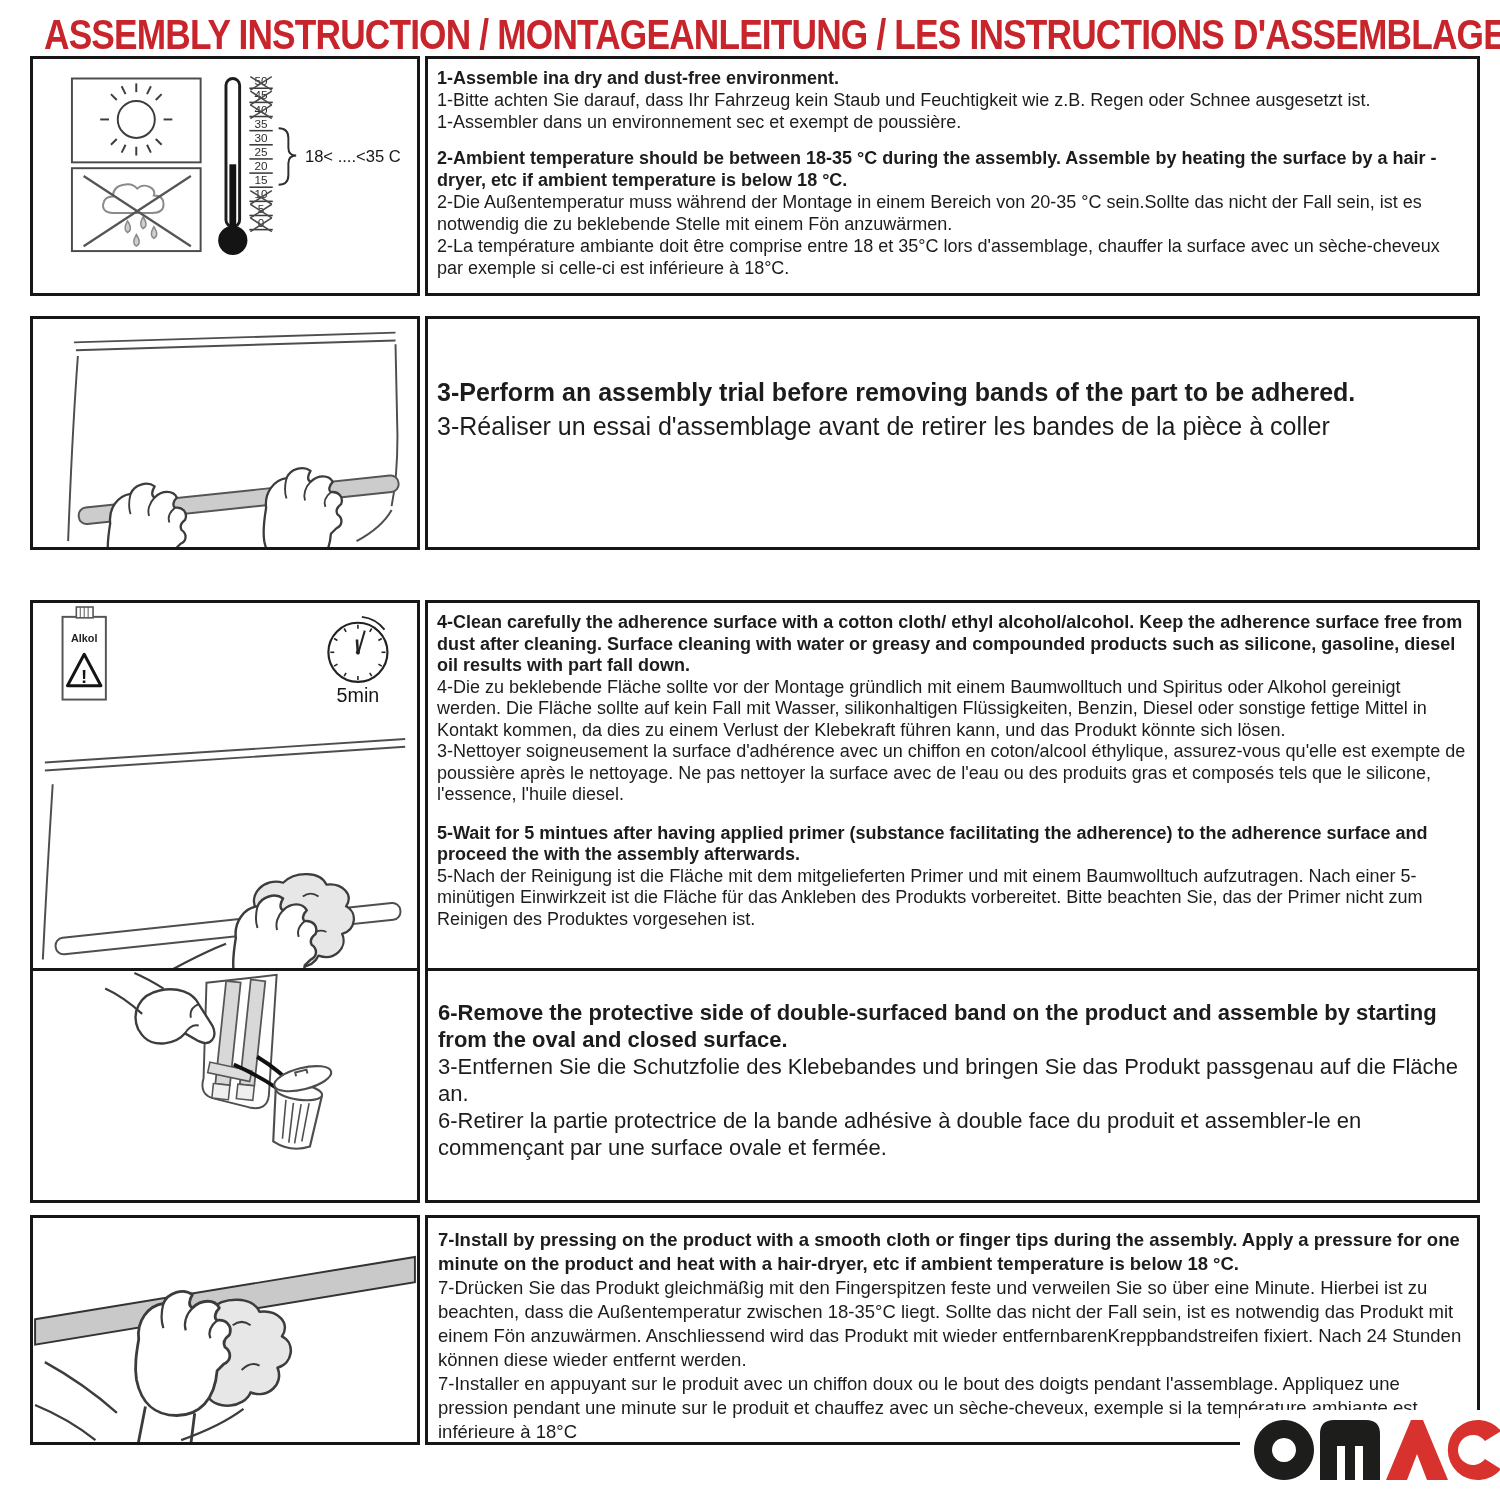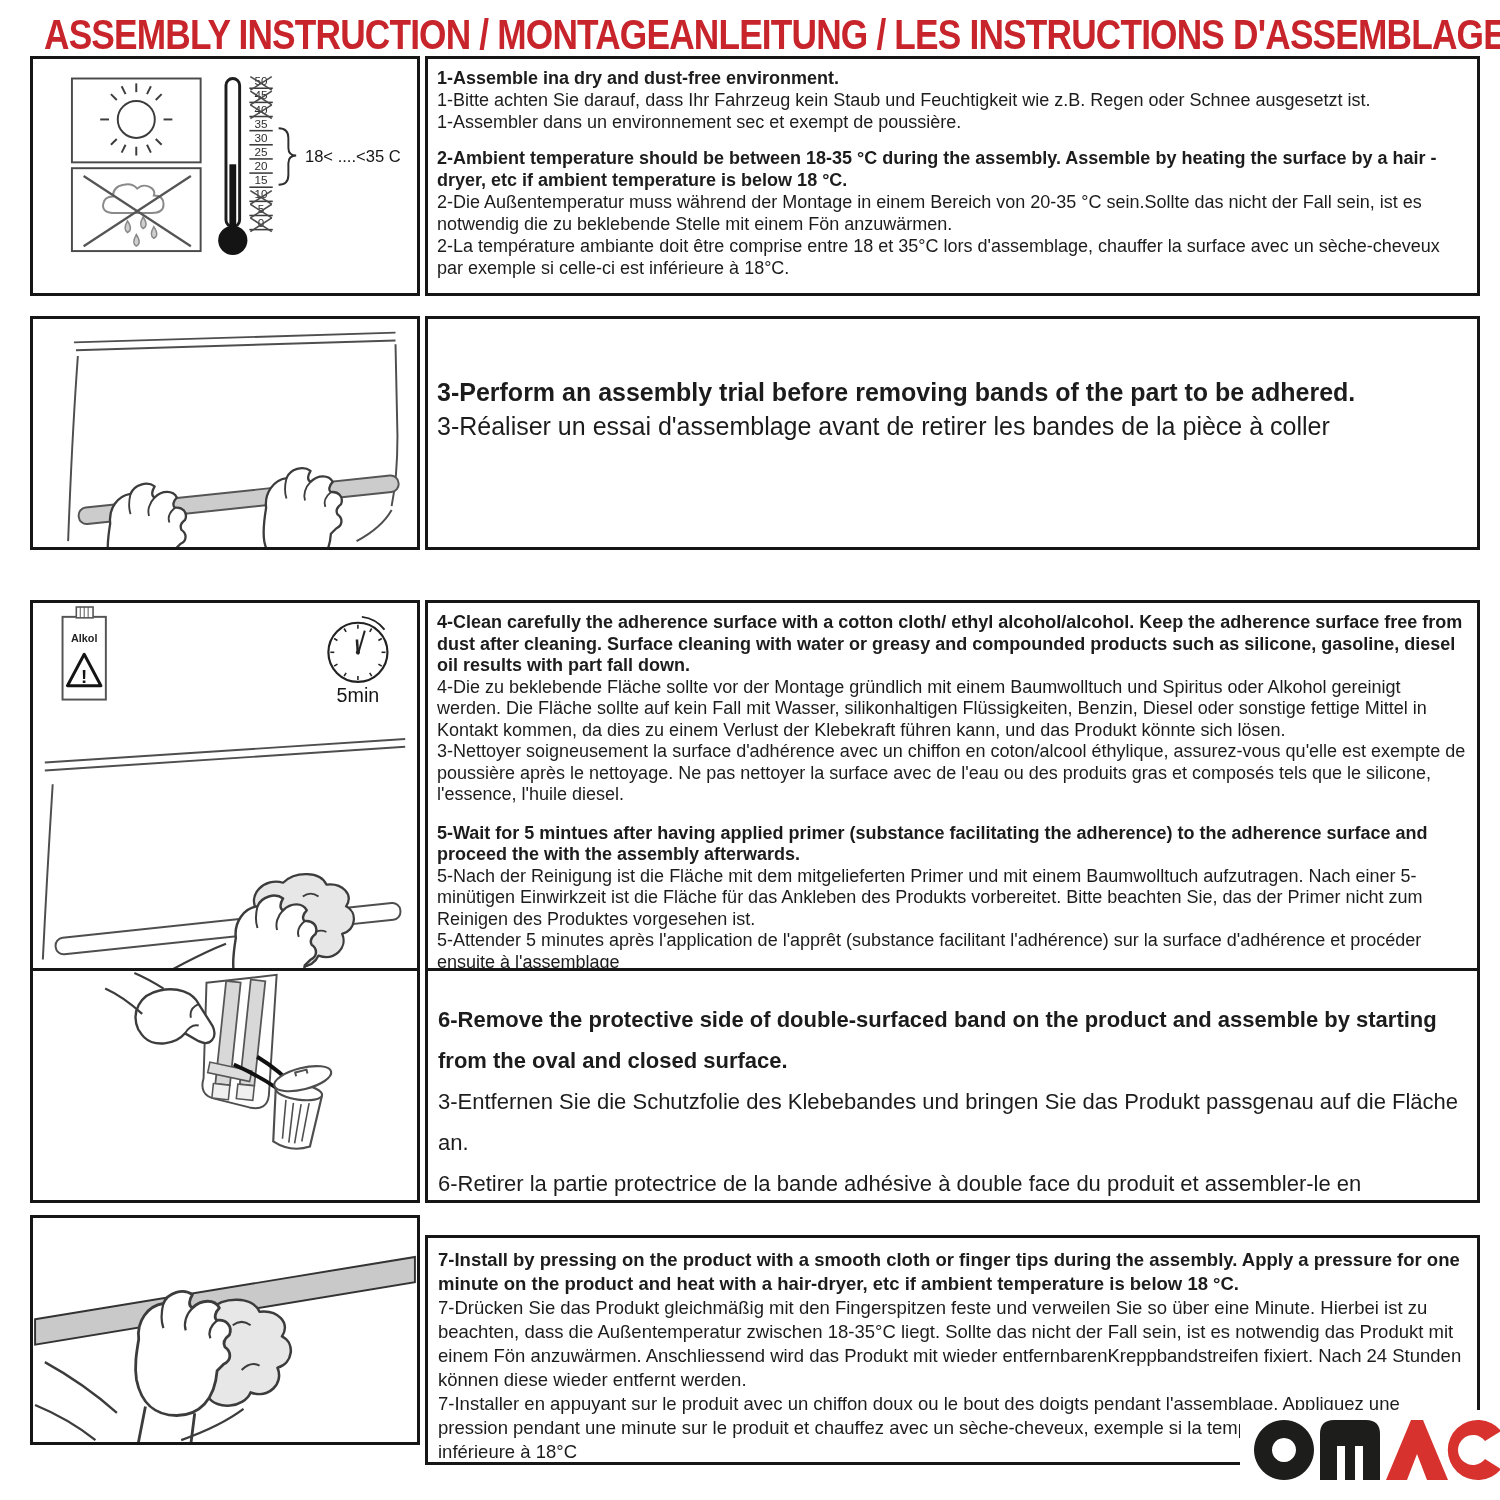--- a/index.html
+++ b/index.html
@@ -16,22 +16,22 @@
   .r2{top:316px;height:234px;}
   .r3{top:558px;height:400px;margin-top:42px;}
   .r4{top:968px;height:235px;}
   .r5{top:1215px;height:230px;}
   
   .t1{padding:8px 8px 0 9px;font-size:18px;line-height:22px;}
   .t2{padding:56px 10px 0 9px;font-size:25px;line-height:34px;}
   .t2 .reg-lg{font-weight:400;}
   .t3{padding:9px 8px 0 9px;font-size:18px;line-height:21.5px;}
   .t3 .gap{height:17px;}
-  .t4{padding:28px 12px 0 10px;font-size:22px;line-height:41px;}
-  .t5{padding:10px 10px 0 10px;font-size:18.5px;line-height:24px;margin-top:20px;}
+  .t4{padding:28px 12px 0 10px;font-size:22px;line-height:27px;}
+  .t5{padding:10px 10px 0 10px;font-size:18.5px;line-height:24px;}
   .illus svg{display:block;width:100%;height:100%;}
   .logo{position:absolute;left:1240px;top:1410px;width:256px;height:86px;background:#fff;padding:4px 0 0 12px;box-sizing:border-box;}
   .logo svg{display:block;height:72px;}
   svg text{font-family:"Liberation Sans",sans-serif;}
 </style>
 </head>
 <body>
 
 <svg width="0" height="0" style="position:absolute" aria-hidden="true">
   <defs>
@@ -210,21 +210,20 @@
   </svg>
 </div>
 
 <div class="box txt t3 r3">
   <p class="b">4-Clean carefully the adherence surface with a cotton cloth/ ethyl alcohol/alcohol. Keep the adherence surface free from dust after cleaning. Surface cleaning with water or greasy and compounded products such as silicone, gasoline, diesel oil results with part fall down.</p>
   <p>4-Die zu beklebende Fläche sollte vor der Montage gründlich mit einem Baumwolltuch und Spiritus oder Alkohol gereinigt werden. Die Fläche sollte auf kein Fall mit Wasser, silikonhaltigen Flüssigkeiten, Benzin, Diesel oder sonstige fettige Mittel in Kontakt kommen, da dies zu einem Verlust der Klebekraft führen kann, und das Produkt könnte sich lösen.</p>
   <p>3-Nettoyer soigneusement la surface d'adhérence avec un chiffon en coton/alcool éthylique, assurez-vous qu'elle est exempte de poussière après le nettoyage. Ne pas nettoyer la surface avec de l'eau ou des produits gras et composés tels que le silicone, l'essence, l'huile diesel.</p>
   <div class="gap"></div>
   <p class="b">5-Wait for 5 mintues after having applied primer (substance facilitating the adherence) to the adherence surface and proceed the with the assembly afterwards.</p>
   <p>5-Nach der Reinigung ist die Fläche mit dem mitgelieferten Primer und mit einem Baumwolltuch aufzutragen. Nach einer 5-minütigen Einwirkzeit ist die Fläche für das Ankleben des Produkts vorbereitet. Bitte beachten Sie, das der Primer nicht zum Reinigen des Produktes vorgesehen ist.</p>
-  <p>5-Attender 5 minutes après l'application de l'apprêt (substance facilitant l'adhérence) sur la surface d'adhérence et procéder ensuite à l'assemblage</p>
 </div>
 
 <div class="box illus r4">
   <svg viewBox="0 0 390 235">
     <g>
       <path d="M176,12 L248,4 L240,128 Q238,144 220,140 L184,131 Q168,127 173,110 Z" fill="#ffffff" stroke="#4e4e4e" stroke-width="2"></path>
       <g transform="rotate(6 210 70)">
         <rect x="190" y="12" width="15" height="106" fill="#d8d8d8" stroke="#555" stroke-width="1.8"></rect>
         <rect x="215" y="8" width="15" height="108" fill="#d8d8d8" stroke="#555" stroke-width="1.8"></rect>
         <rect x="188" y="118" width="17" height="15" fill="#efefef" stroke="#555" stroke-width="1.6"></rect>

